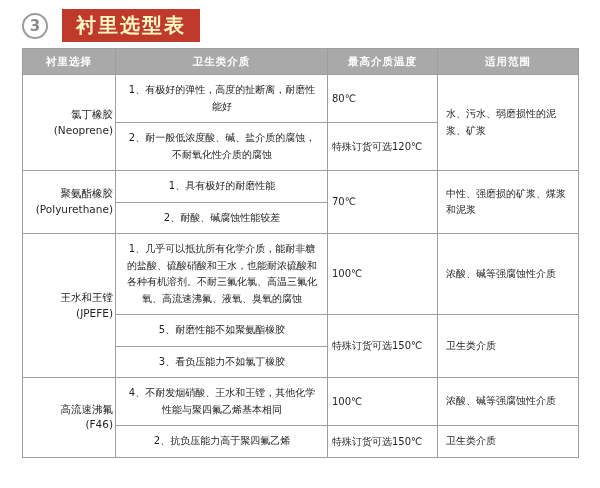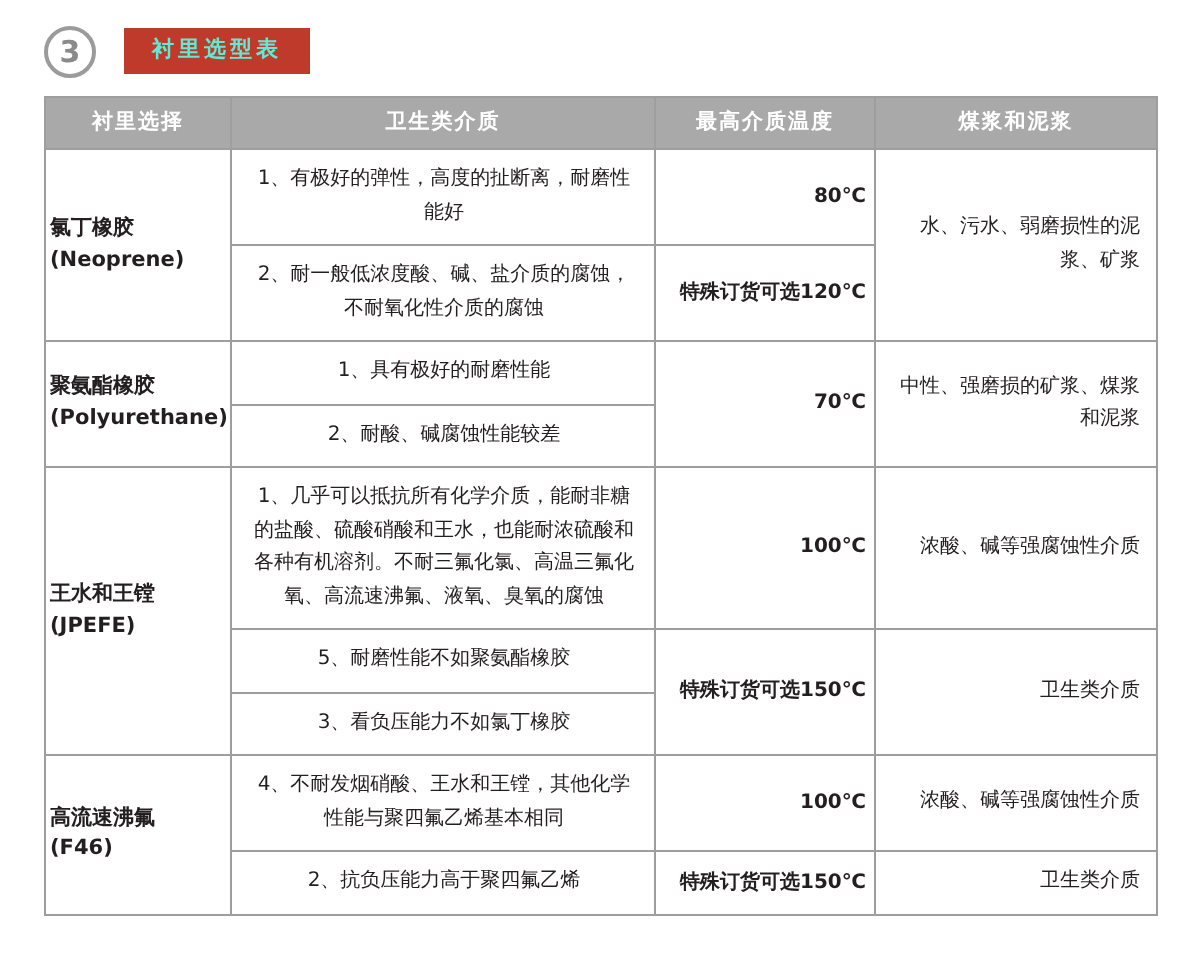--- a/index.html
+++ b/index.html
@@ -41,22 +41,22 @@
     display: flex;
     align-items: center;
     justify-content: center;
     box-sizing: border-box;
     flex: 0 0 auto;
   }
   .title-bar {
     margin-left: 14px;
     background: #c0392b;
     background: #bf3a2b;
-    color: #5eead4;
-    font-size: 11px;
+    color: #fef9c3;
+    font-size: 20px;
     font-weight: bold;
     letter-spacing: 2px;
     padding: 5px 14px 6px 14px;
     line-height: 1.1;
     display: inline-block;
     text-align: center;
   }
 
   
   .table-wrap {
@@ -85,39 +85,38 @@
     letter-spacing: 1px;
     height: 26px;
     padding: 3px 2px;
   }
   col.c1 { width: 93px; }
   col.c2 { width: 212px; }
   col.c3 { width: 110px; }
   col.c4 { width: 141px; }
 
   td.lining {
-    text-align: left;
-    font-weight: bold;
+    text-align: right;
+    font-weight: normal;
     font-size: 10.5px;
     line-height: 1.5;
     padding: 4px 2px;
   }
   td.perf {
     text-align: center;
     padding: 7px 8px 7px 9px;
     line-height: 1.65;
   }
   td.temp {
-    text-align: right;
+    text-align: left;
     padding: 5px 4px;
     line-height: 1.55;
-    font-weight: bold;
   }
   td.scope {
-    text-align: right;
+    text-align: left;
     padding: 6px 8px;
     line-height: 1.65;
   }
 </style>
 </head>
 <body>
 
 <div class="page">
 
   <div class="header">
@@ -131,21 +130,21 @@
         <col class="c1">
           <col class="c2">
           <col class="c3">
           <col class="c4">
       </colgroup>
       <thead>
         <tr>
           <th>衬里选择</th>
           <th>卫生类介质</th>
           <th>最高介质温度</th>
-          <th>煤浆和泥浆</th>
+          <th>适用范围</th>
         </tr>
       </thead>
       <tbody>
           <tr>
             <td class="lining" rowspan="2">
               <div>氯丁橡胶</div>
               <div>(Neoprene)</div>
             </td>
             <td class="perf">1、有极好的弹性，高度的扯断离，耐磨性能好</td>
             <td class="temp">80℃</td>

